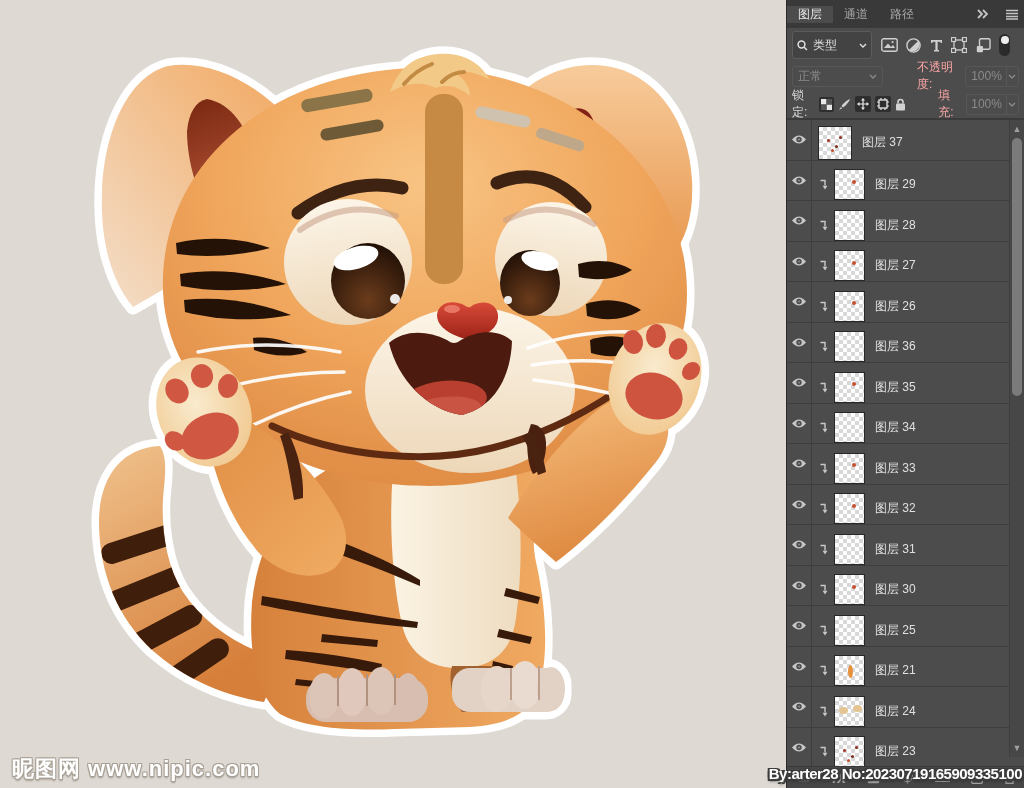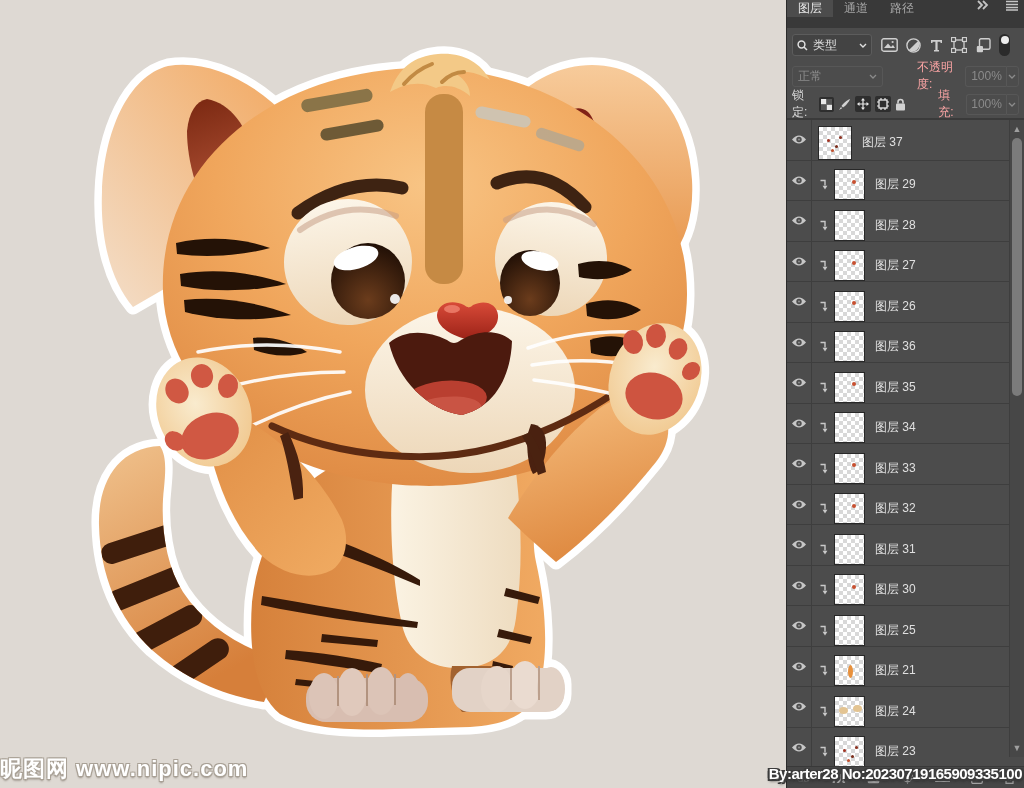--- a/index.html
+++ b/index.html
@@ -2,37 +2,37 @@
 <html><head>
 <meta charset="utf-8">
 <style>
   html,body{margin:0;padding:0;background:#222;}
   *{box-sizing:border-box;}
   .app{position:relative;width:1024px;height:788px;overflow:hidden;
        font-family:"Liberation Sans","DejaVu Sans",sans-serif;background:#DED9D3;}
   
   .canvas{position:absolute;left:0;top:0;width:786px;height:788px;overflow:hidden;}
   .canvas svg{display:block;}
-  .wm-left{position:absolute;left:0;bottom:4px;font-size:22px;font-weight:bold;color:#fff;
+  .wm-left{position:absolute;left:12px;bottom:4px;font-size:22px;font-weight:bold;color:#fff;
     letter-spacing:1px;z-index:30;
     text-shadow:-1px -1px 0 #a9a196,1px -1px 0 #a9a196,-1px 1px 0 #a9a196,1px 1px 0 #a9a196,0 2px 2px #9b938a;}
   .wm-right{position:absolute;right:2px;bottom:6px;font-size:15px;font-weight:bold;color:#fff;
     z-index:30;letter-spacing:-0.5px;
     text-shadow:-2px -1px 0 #3c3c3c,2px -1px 0 #3c3c3c,-2px 2px 0 #3c3c3c,2px 2px 0 #3c3c3c,0 2px 3px #222;}
   
   .panel{position:absolute;right:0;top:0;width:238px;height:788px;background:#4C4C4C;
     border-left:1px solid #2b2b2b;color:#D8D8D8;font-size:12px;display:flex;flex-direction:column;}
-  .tabbar{height:28px;background:#393939;display:flex;align-items:flex-start;flex:none;}
+  .tabbar{height:28px;background:#393939;display:flex;align-items:center;flex:none;}
   .tab{padding:0 11px;display:flex;align-items:center;color:#a6a6a6;cursor:pointer;}
   .tab.active{background:#4C4C4C;color:#e8e8e8;}
   .tabbar .spacer{flex:1;}
   .hdr-ic{display:flex;align-items:center;color:#c4c4c4;padding:0 5px;cursor:pointer;}
   .hdr-div{width:1px;background:#6a6a6a;margin:8px 2px;}
   .filter-row{height:34px;display:flex;align-items:center;padding:0 5px;flex:none;gap:0;}
-  .search-box{width:80px;height:22px;background:#434343;border:1px solid #5c5c5c;border-radius:3px;
+  .search-box{width:80px;height:28px;background:#434343;border:1px solid #5c5c5c;border-radius:3px;
     display:flex;align-items:center;padding:0 4px;gap:5px;color:#e0e0e0;}
   .search-box .lbl{flex:1;}
   .kind-icons{display:flex;flex:1;justify-content:space-evenly;align-items:center;color:#cfcfcf;}
   .kind-icons svg{cursor:pointer;}
   .toggle-pill{width:11px;height:22px;background:#2b2b2b;border-radius:6px;position:relative;flex:none;cursor:pointer;}
   .toggle-pill::after{content:"";position:absolute;left:1.5px;top:1.5px;width:8px;height:8px;border-radius:50%;background:#ededed;}
   .blend-row,.lock-row{height:28px;display:flex;align-items:center;padding:0 5px;flex:none;}
   .dim{color:#fca5a5;margin-left:28px;}
   .sel{height:21px;border:1px solid #575757;border-radius:3px;display:flex;align-items:center;
        padding:0 5px;color:#8b8b8b;}

